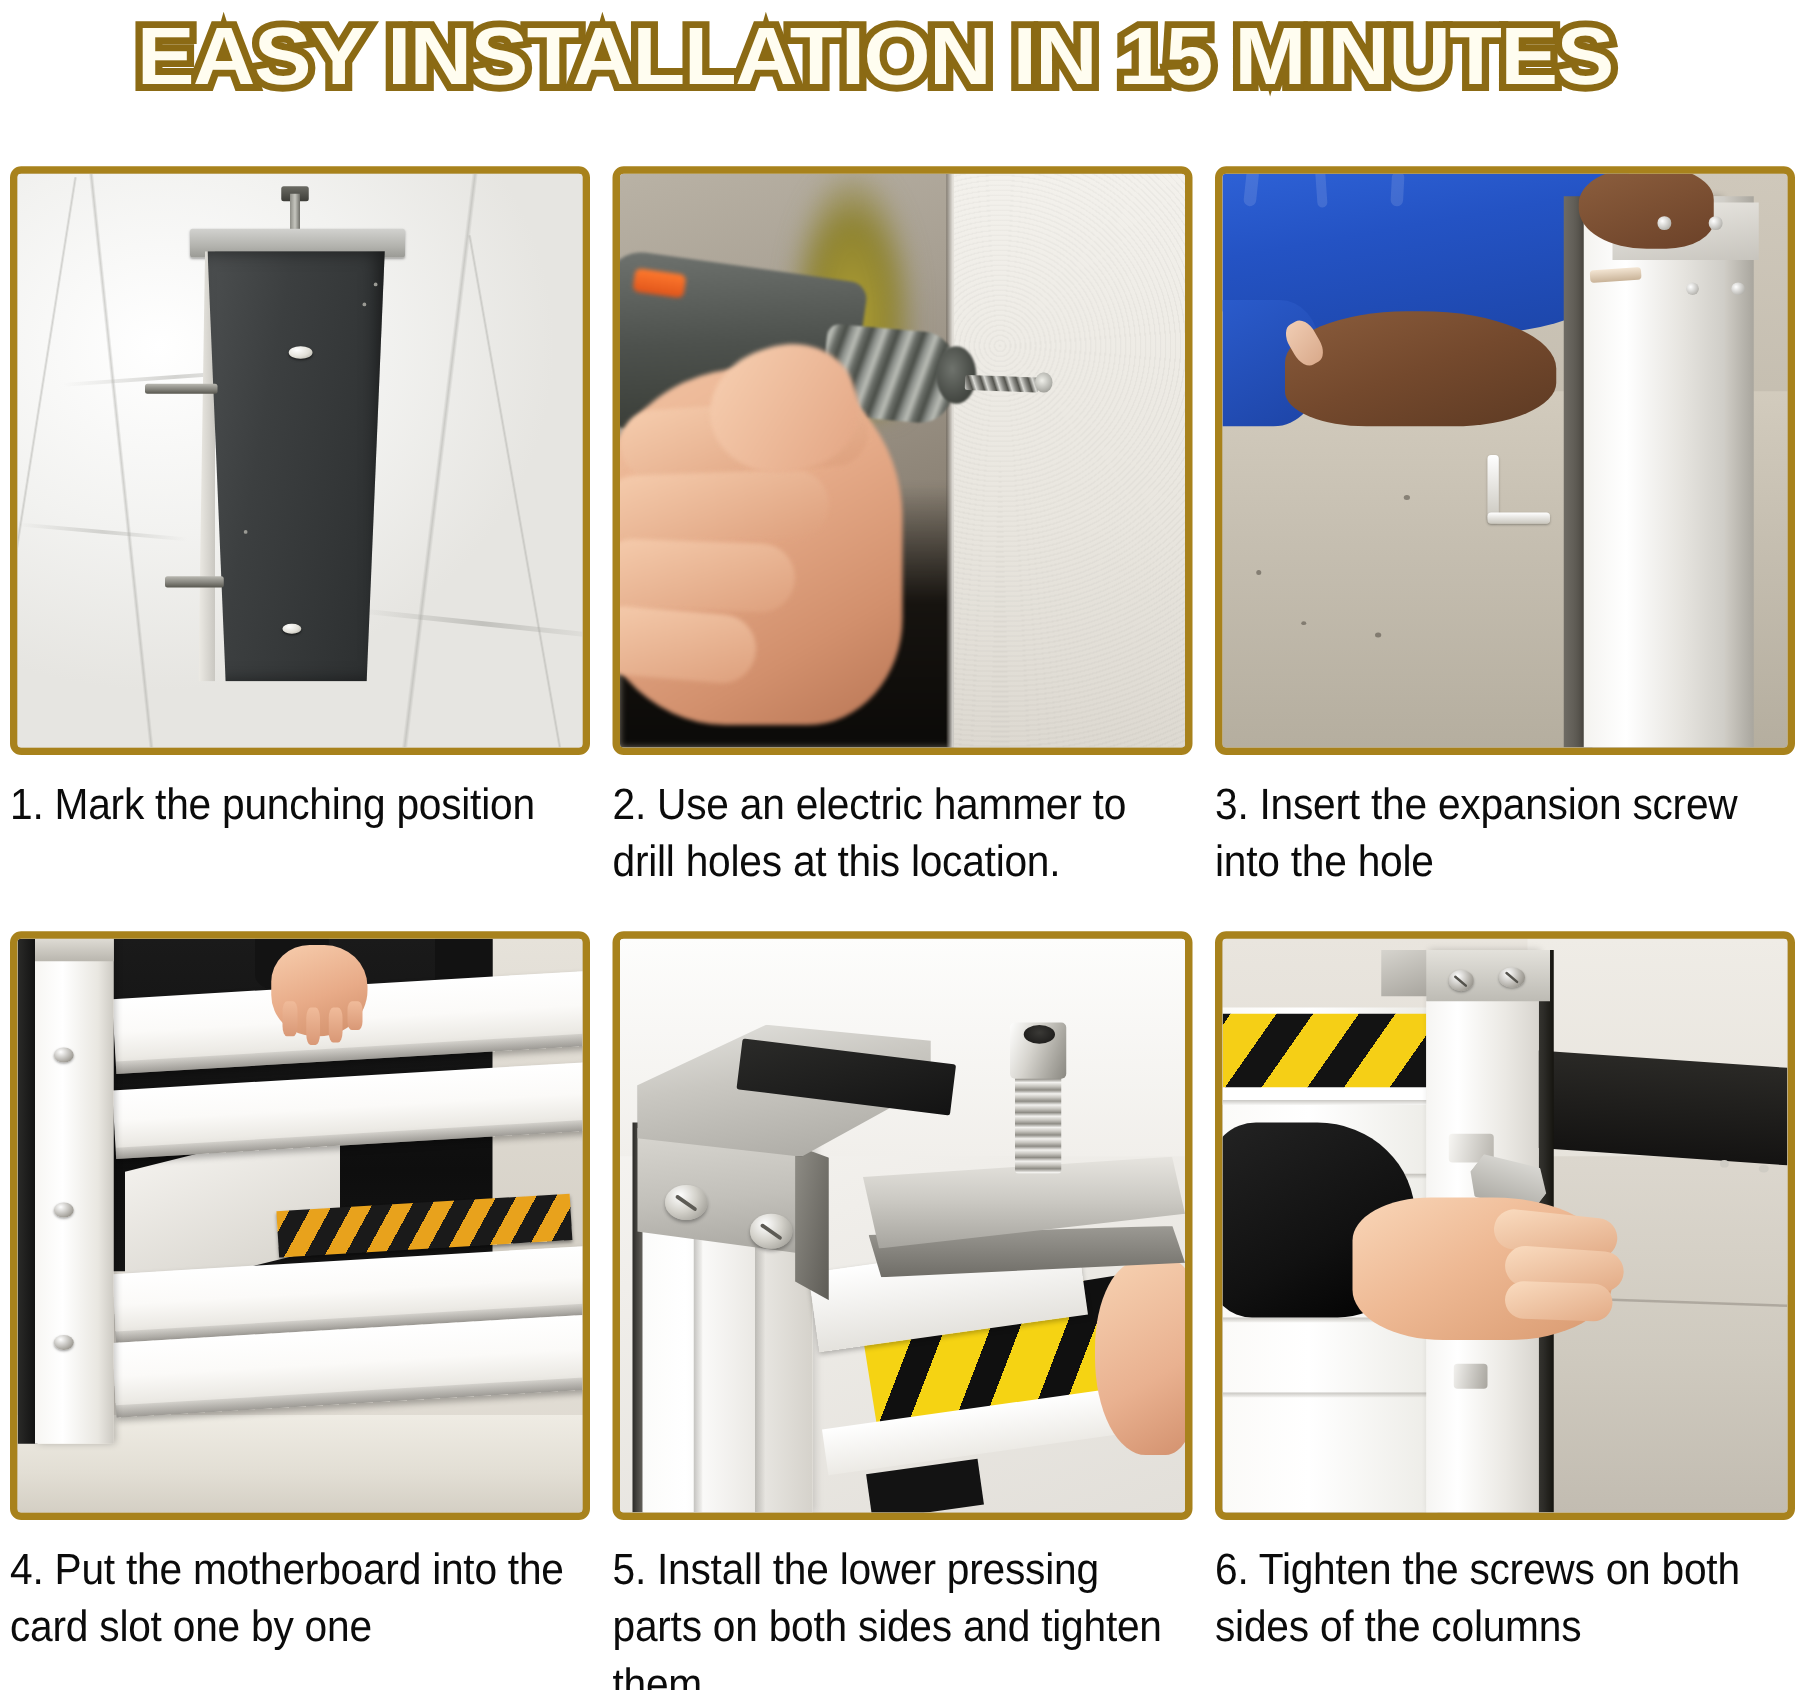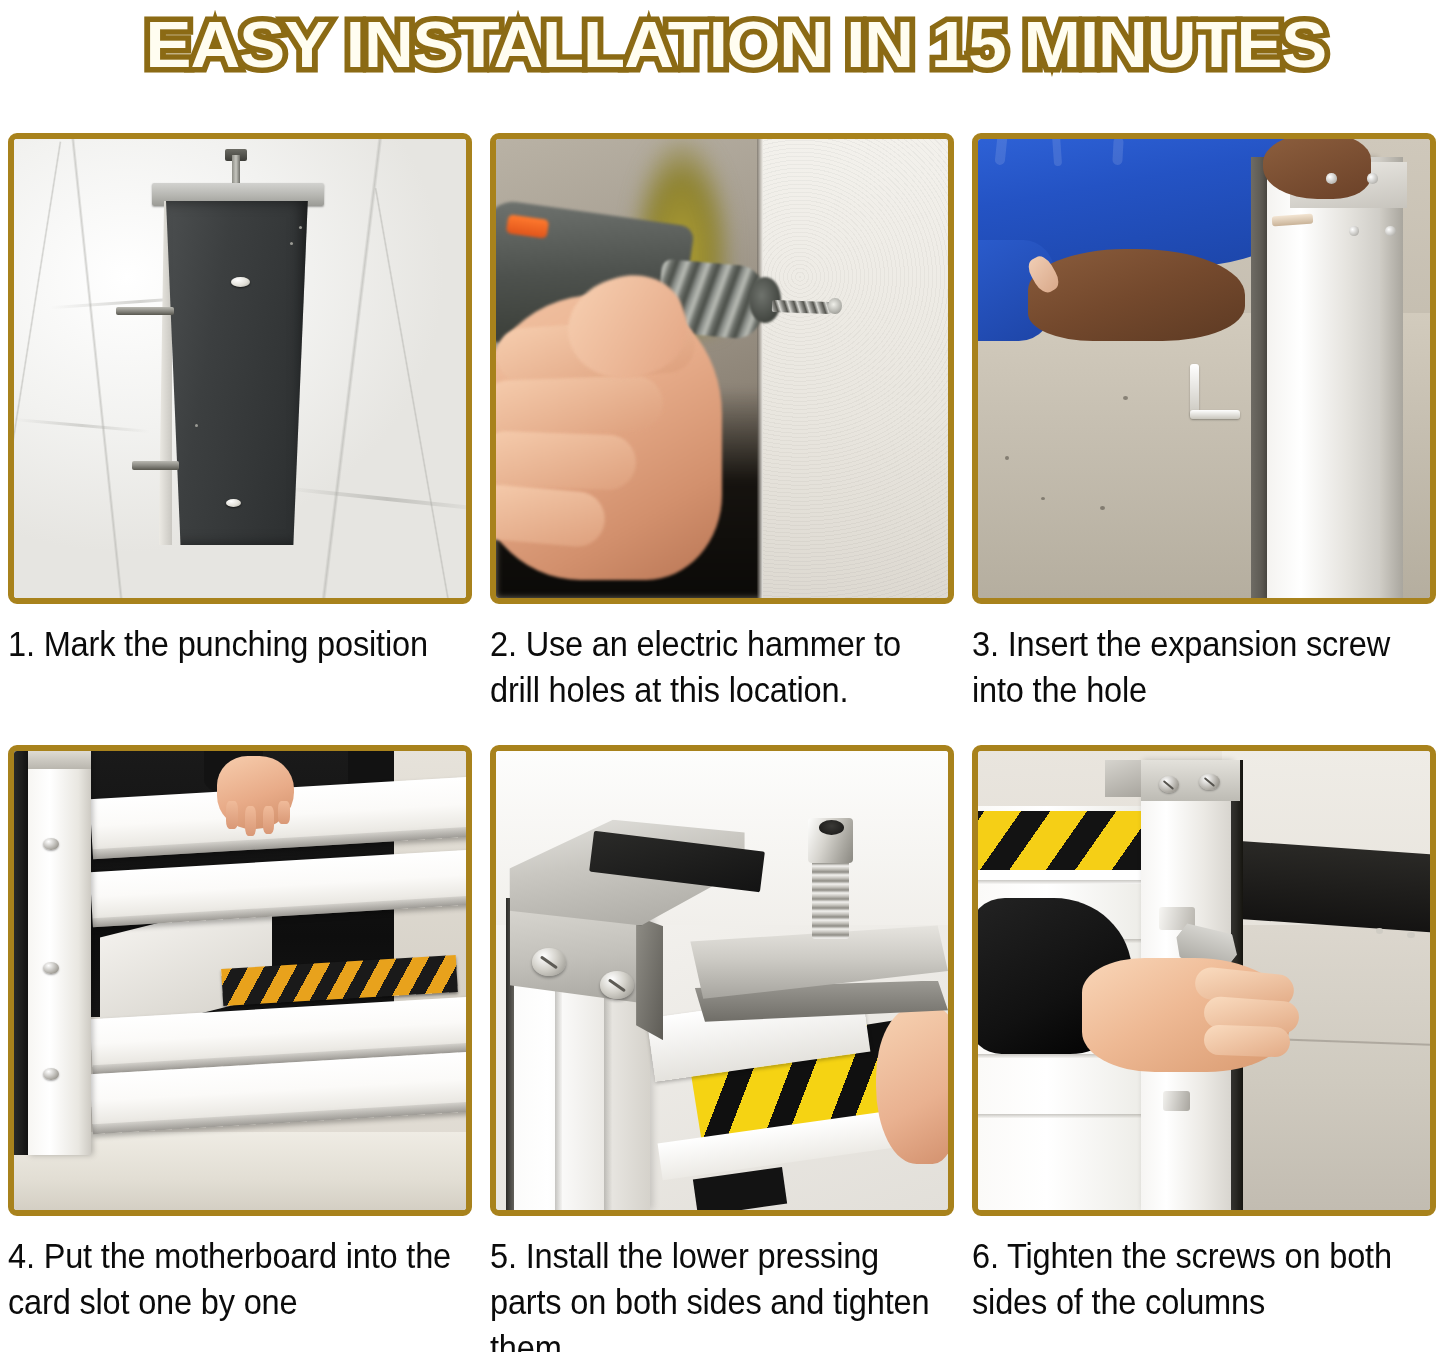--- a/index.html
+++ b/index.html
@@ -19,21 +19,20 @@
   
   .title-bar {
     position: absolute;
     left: 0; top: 0;
     width: 1399px;
     height: 88px;
     display: flex;
     align-items: center;
     justify-content: center;
     overflow: hidden;
-    margin-left: 36px;
   }
   .title-text {
     font-size: 65px;
     font-weight: bold;
     letter-spacing: -1px;
     transform: scaleX(1.06);
     transform-origin: center center;
     color: #fffdf0;
     -webkit-text-stroke: 11px #8b6a14;
     paint-order: stroke fill;

